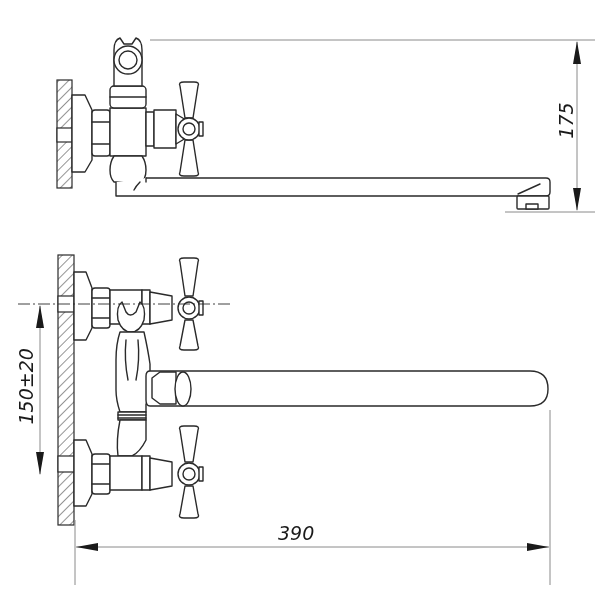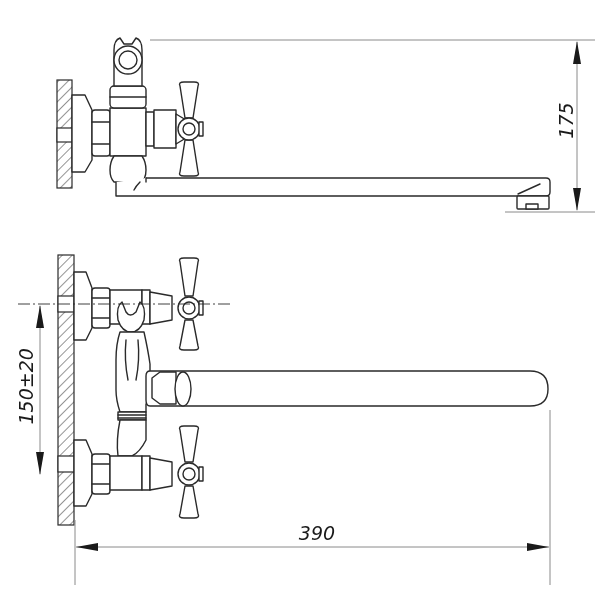--- a/index.html
+++ b/index.html
@@ -139,15 +139,15 @@
     <line class="dim" x1="76" y1="547" x2="549" y2="547"></line>
     <polygon class="arrow" points="76,547 98,543 98,551"></polygon>
     <polygon class="arrow" points="549,547 527,543 527,551"></polygon>
   </g>
 </svg>
 
 <div class="dimtext rot" style="left:546px; top:111px; width:40px; text-align:center;">175</div>
 
 <div class="dimtext rot" style="left:-9px; top:380px; width:70px; text-align:center;">150±20</div>
 
-<div class="dimtext" style="left:292px; top:524px; width:50px; text-align:center;">390</div>
+<div class="dimtext" style="left:278px; top:524px; width:50px; text-align:left;">390</div>
 
 </div>
 
 </body></html>

